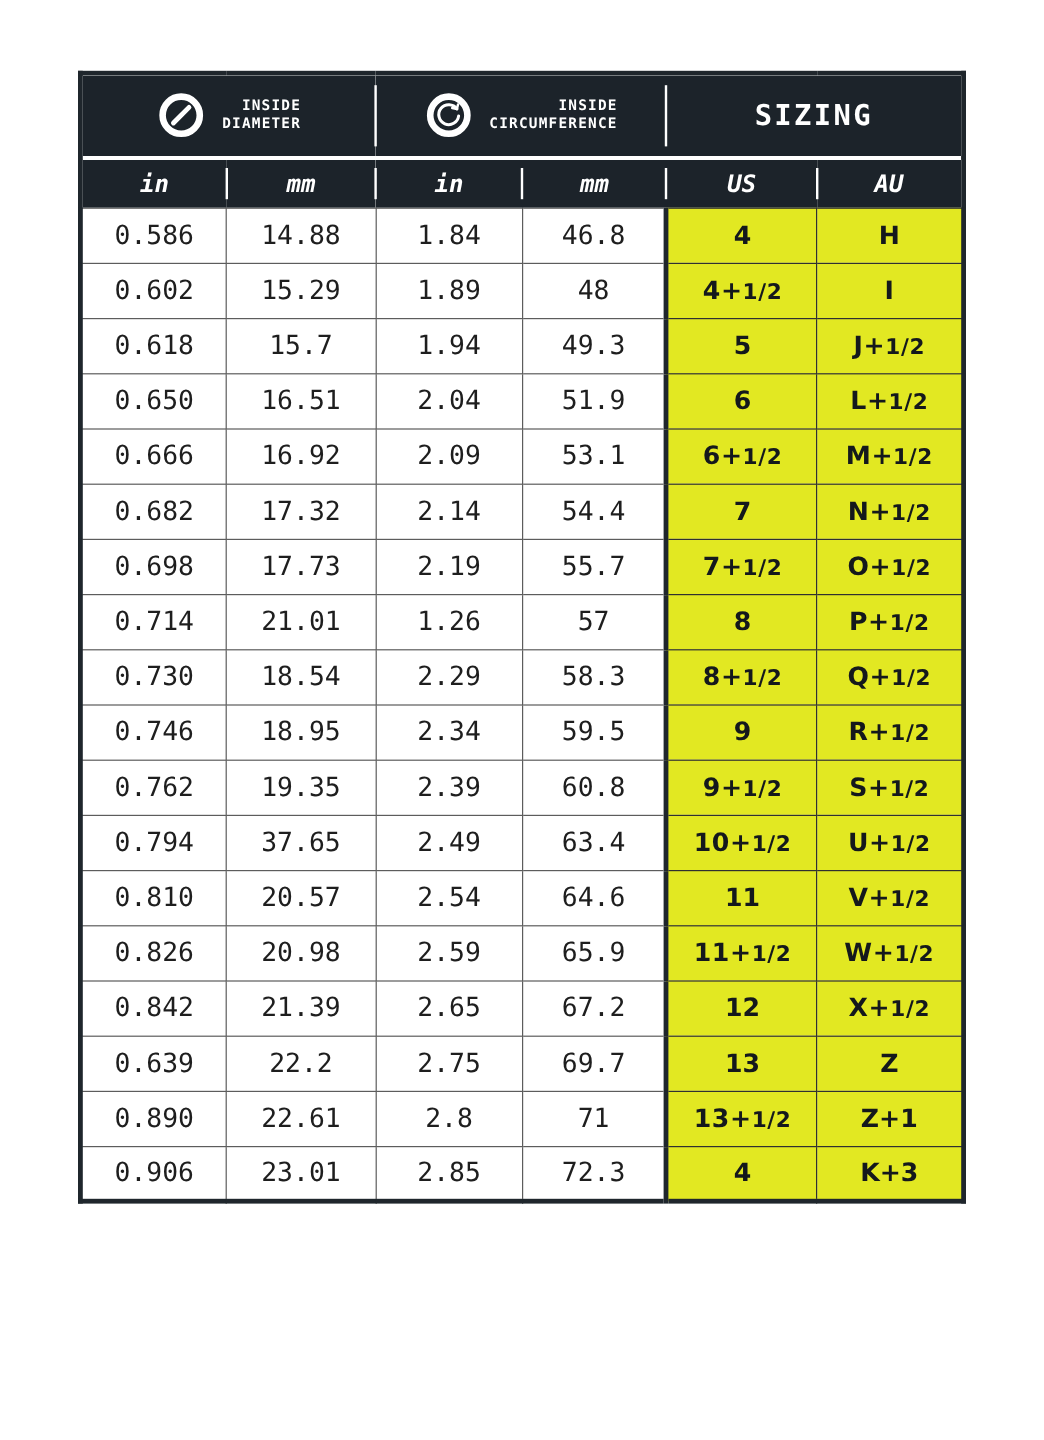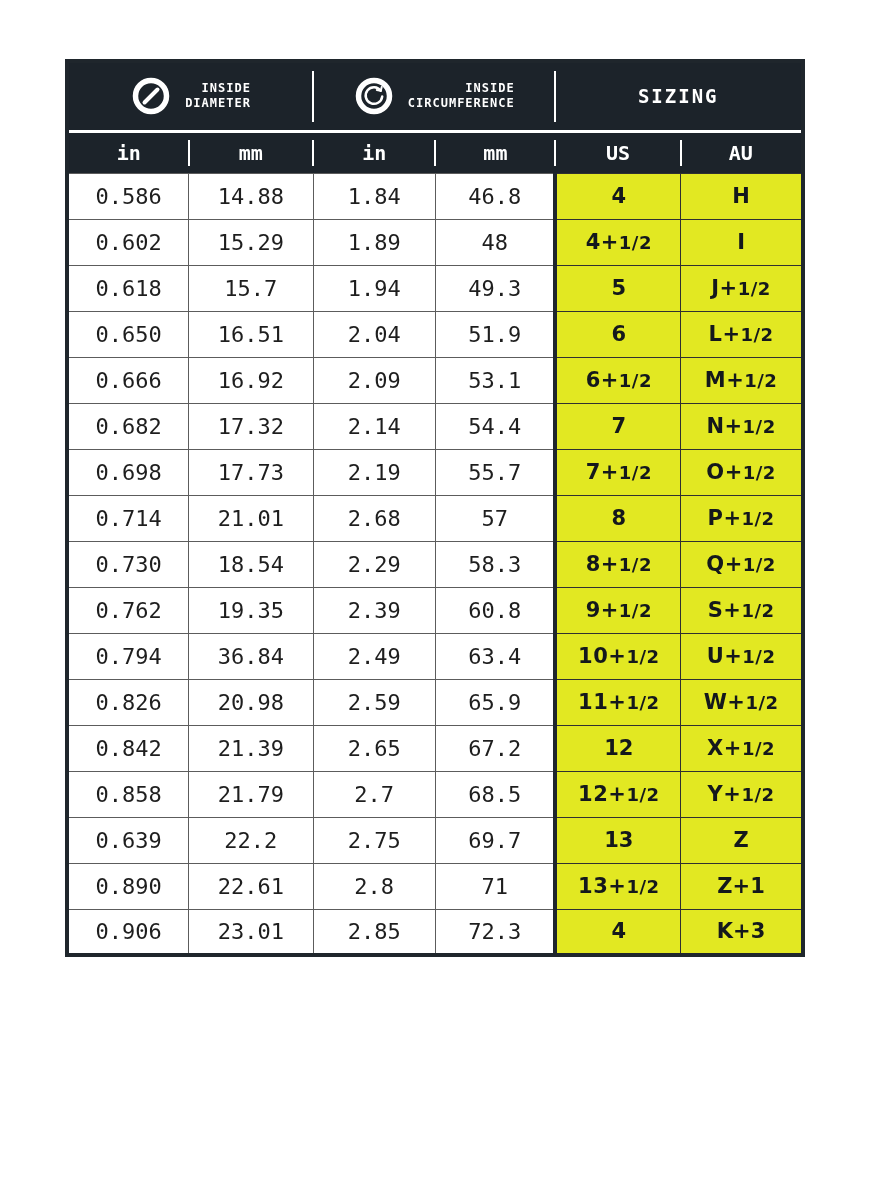--- a/index.html
+++ b/index.html
@@ -19,25 +19,25 @@
     border:4px solid #1f262c;
   }
   
   thead th { background:#1c232a; color:#ffffff; font-weight:bold; padding:0; position:relative; }
   tr.group-row th { height:70px; border-bottom:3px solid #ffffff; }
   .gwrap {
     height:100%; display:flex; align-items:center; justify-content:center; gap:14px;
   }
   .g-label { text-align:right; font-size:12px; letter-spacing:1px; line-height:1.3; }
   .g-label span { display:block; }
-  .g-single { font-size:19px; letter-spacing:2px; }
+  .g-single { font-size:24px; letter-spacing:2px; }
   .gsep {
     position:absolute; left:-1px; top:8px; bottom:8px; width:2px; background:#ffffff;
   }
-  tr.cols-row th { height:42px; font-size:20px; }
+  tr.cols-row th { height:42px; font-size:20px;font-style:italic; }
   .csep {
     position:absolute; left:-1px; top:50%; transform:translateY(-50%);
     width:2px; height:26px; background:#ffffff;
   }
   .g-icon { display:flex; align-items:center; }
   
   tbody td {
     height:46px; text-align:center; vertical-align:middle;
   }
   tbody td.num {
@@ -169,74 +169,82 @@
           <td class="num">0.698</td>
           <td class="num">17.73</td>
           <td class="num">2.19</td>
           <td class="num">55.7</td>
           <td class="size us"><span class="main">7+</span><span class="frac">1/2</span></td>
           <td class="size au"><span class="main">O+</span><span class="frac">1/2</span></td>
         </tr>
         <tr>
           <td class="num">0.714</td>
           <td class="num">21.01</td>
-          <td class="num">2.68</td>
+          <td class="num">1.26</td>
           <td class="num">57</td>
           <td class="size us">8</td>
           <td class="size au"><span class="main">P+</span><span class="frac">1/2</span></td>
         </tr>
         <tr>
           <td class="num">0.730</td>
           <td class="num">18.54</td>
           <td class="num">2.29</td>
           <td class="num">58.3</td>
           <td class="size us"><span class="main">8+</span><span class="frac">1/2</span></td>
           <td class="size au"><span class="main">Q+</span><span class="frac">1/2</span></td>
         </tr>
         <tr>
+          <td class="num">0.746</td>
+          <td class="num">18.95</td>
+          <td class="num">2.34</td>
+          <td class="num">59.5</td>
+          <td class="size us">9</td>
+          <td class="size au"><span class="main">R+</span><span class="frac">1/2</span></td>
+        </tr>
+        <tr>
           <td class="num">0.762</td>
           <td class="num">19.35</td>
           <td class="num">2.39</td>
           <td class="num">60.8</td>
           <td class="size us"><span class="main">9+</span><span class="frac">1/2</span></td>
           <td class="size au"><span class="main">S+</span><span class="frac">1/2</span></td>
         </tr>
         <tr>
           <td class="num">0.794</td>
-          <td class="num">36.84</td>
+          <td class="num">37.65</td>
           <td class="num">2.49</td>
           <td class="num">63.4</td>
           <td class="size us"><span class="main">10+</span><span class="frac">1/2</span></td>
           <td class="size au"><span class="main">U+</span><span class="frac">1/2</span></td>
+        </tr>
+        <tr>
+          <td class="num">0.810</td>
+          <td class="num">20.57</td>
+          <td class="num">2.54</td>
+          <td class="num">64.6</td>
+          <td class="size us">11</td>
+          <td class="size au"><span class="main">V+</span><span class="frac">1/2</span></td>
         </tr>
         <tr>
           <td class="num">0.826</td>
           <td class="num">20.98</td>
           <td class="num">2.59</td>
           <td class="num">65.9</td>
           <td class="size us"><span class="main">11+</span><span class="frac">1/2</span></td>
           <td class="size au"><span class="main">W+</span><span class="frac">1/2</span></td>
         </tr>
         <tr>
           <td class="num">0.842</td>
           <td class="num">21.39</td>
           <td class="num">2.65</td>
           <td class="num">67.2</td>
           <td class="size us">12</td>
           <td class="size au"><span class="main">X+</span><span class="frac">1/2</span></td>
         </tr>
         <tr>
-          <td class="num">0.858</td>
-          <td class="num">21.79</td>
-          <td class="num">2.7</td>
-          <td class="num">68.5</td>
-          <td class="size us"><span class="main">12+</span><span class="frac">1/2</span></td>
-          <td class="size au"><span class="main">Y+</span><span class="frac">1/2</span></td>
-        </tr>
-        <tr>
           <td class="num">0.639</td>
           <td class="num">22.2</td>
           <td class="num">2.75</td>
           <td class="num">69.7</td>
           <td class="size us">13</td>
           <td class="size au">Z</td>
         </tr>
         <tr>
           <td class="num">0.890</td>
           <td class="num">22.61</td>

